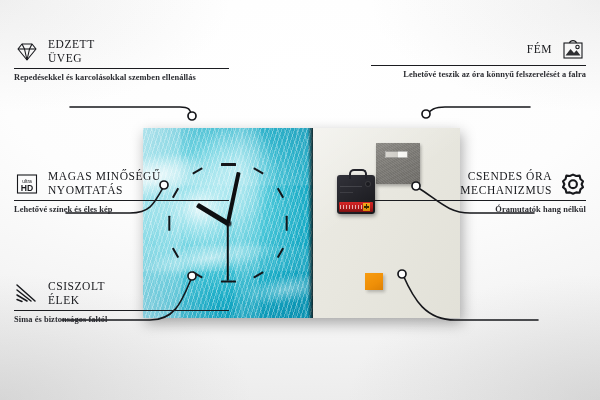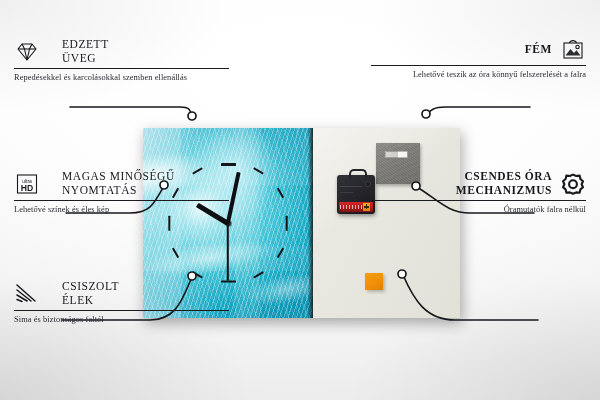--- a/index.html
+++ b/index.html
@@ -156,27 +156,27 @@
   .callout .titles{
     font-family:"Liberation Serif",serif;
     font-size:11.5px;letter-spacing:.55px;color:#17181c;line-height:13.5px;
     text-transform:uppercase;
   }
   .callout .rule{
     height:1px;background:#1b1c20;margin:3px 0 4px 0;width:100%;
   }
   .callout .desc{
     font-family:"Liberation Serif",serif;
-    font-size:8.4px;line-height:10.6px;color:#2a2b30;letter-spacing:.08px;
+    font-size:8.4px;line-height:10.6px;color:#2a2b30;letter-spacing:.08px;font-weight:bold;
   }
   .callout.left .head{justify-content:flex-start;}
-  .callout.left .titles{text-align:left;margin-left:14px;}
+  .callout.left .titles{text-align:left;}
   .callout.left .desc{text-align:left;}
   .callout.right .head{justify-content:flex-end;flex-direction:row;}
-  .callout.right .titles{text-align:right;font-weight:bold;}
+  .callout.right .titles{text-align:right;}
   .callout.right .desc{text-align:right;}
   .ico{width:26px;height:24px;flex:0 0 26px;display:block;}
 
   
   #c-tempered{left:14px;top:38px;}
   #c-print{left:14px;top:170px;}
   #c-edges{left:14px;top:280px;}
   #c-hooks{left:371px;top:38px;width:215px;}
   #c-mech{left:371px;top:170px;width:215px;}
   #c-foam{left:371px;top:278px;width:215px;}
@@ -338,17 +338,17 @@
         <div>MECHANIZMUS</div>
       </div>
       <svg class="ico" viewBox="0 0 26 24">
         <g fill="none" stroke="#17181c" stroke-width="2.1" stroke-linejoin="round">
           <path d="M13 2.6 L16.2 4 L19.6 3.6 L20.4 7 L23 9.2 L21.6 12.2 L23 15.2 L20.4 17.4 L19.6 20.8 L16.2 20.4 L13 21.8 L9.8 20.4 L6.4 20.8 L5.6 17.4 L3 15.2 L4.4 12.2 L3 9.2 L5.6 7 L6.4 3.6 L9.8 4 Z"></path>
           <circle cx="13" cy="12.2" r="3.9"></circle>
         </g>
       </svg>
     </div>
     <div class="rule"></div>
-    <div class="desc">Óramutatók falra nélkül</div>
+    <div class="desc">Óramutatók hang nélkül</div>
   </div>
 
 
 </div>
 
 </body></html>

